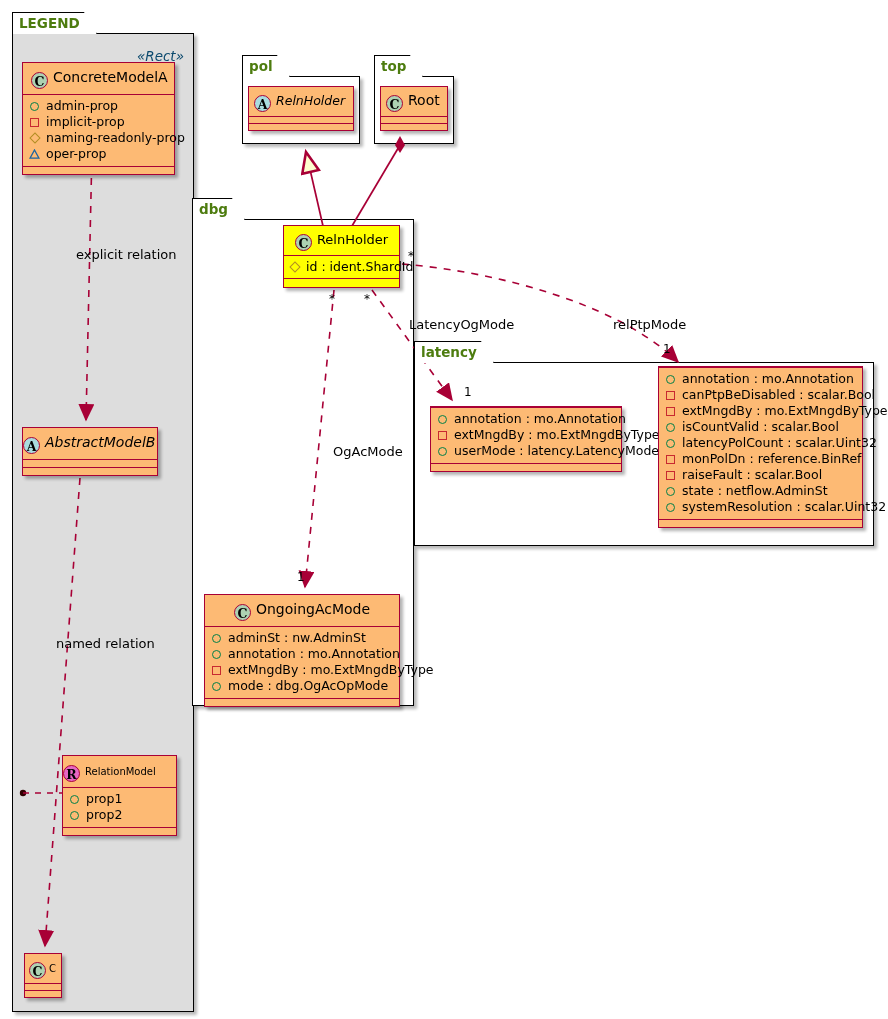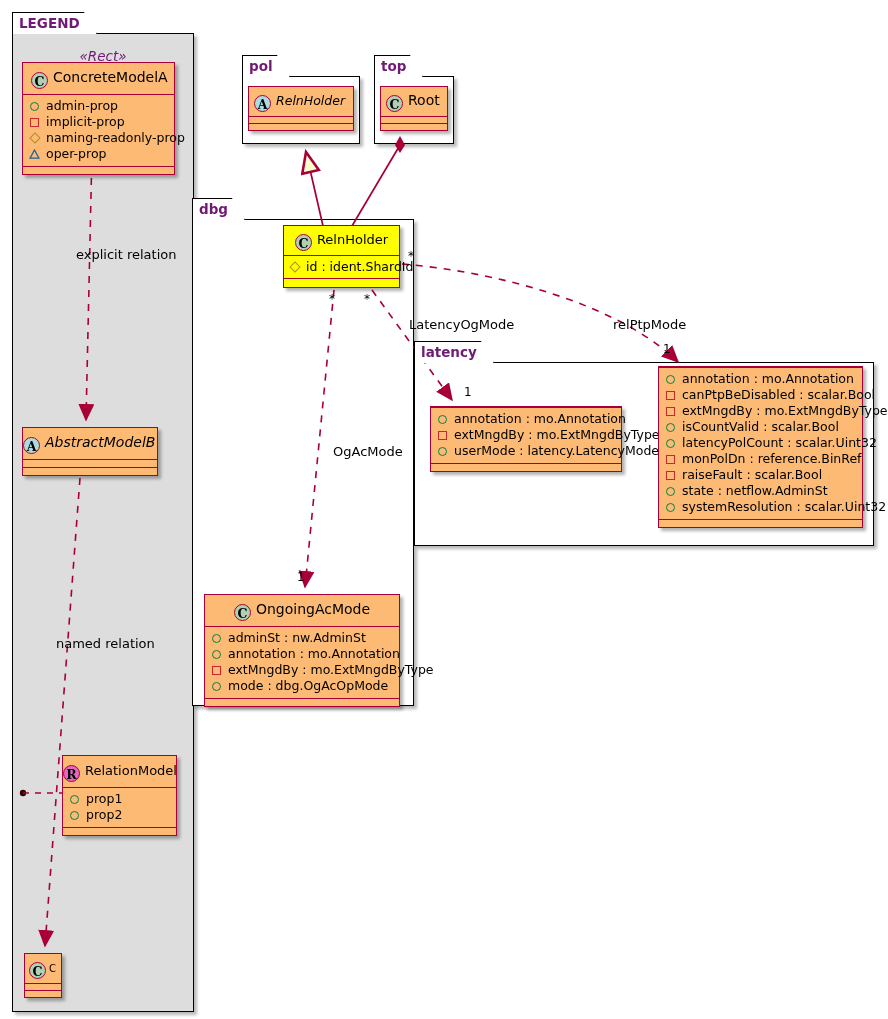--- a/index.html
+++ b/index.html
@@ -36,21 +36,21 @@
   .pkg-tab {
     position: absolute;
     top: 0; left: 0;
     height: 22px;
     box-sizing: border-box;
     border: 1.5px solid #000000;
     border-bottom: none;
     background: #FFFFFF;
     font-size: 13.5px;
     font-weight: bold;
-    color: #701a75;
+    color: #4d7c0f;
     line-height: 20px;
     padding: 0 16px 0 6px;
     white-space: nowrap;
     z-index: 3;
   }
   .pkg-tab::after {
     content: "";
     position: absolute;
     right: -1px;
     top: -1px;
@@ -95,28 +95,28 @@
   }
   .cls-attrs {
     padding: 3px 6px 4px 6px;
     font-size: 12.5px;
     line-height: 16px;
     color: #000000;
   }
   .cls-foot { height: 7px; }
   .cls-stereo {
     position: absolute;
-    text-align: center;
+    text-align: right;
     font-size: 13.5px;
     font-style: italic;
-    color: #701a75;
+    color: #0c4a6e;
   }
   .cname { font-size: 14px; }
   .cname.italic { font-style: italic; }
-  .cname.small { font-size: 13px; }
+  .cname.small { font-size: 10px; }
 
   
   .badge {
     display: inline-block;
     width: 17px; height: 17px;
     border-radius: 50%;
     vertical-align: -4px;
     margin-right: 5px;
     text-align: center;
     line-height: 17px;

